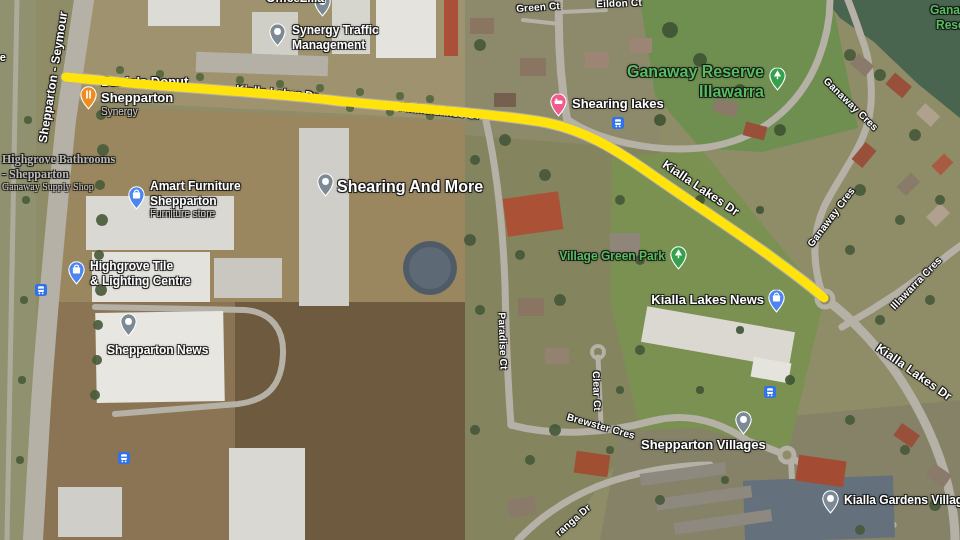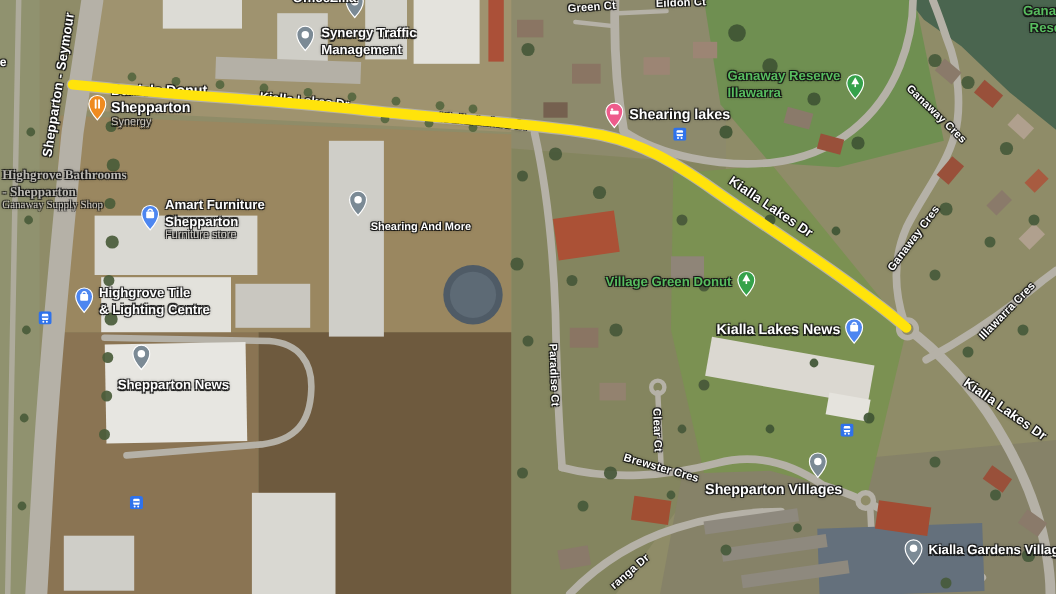--- a/index.html
+++ b/index.html
@@ -258,21 +258,21 @@
         </svg></div>
       <div class="poi-label white poi" style="position: absolute; top: 179px; font-size: 12px; left: 150px;">
         <div>Amart Furniture</div>
         <div>Shepparton</div>
         <div class="poi-sub">Furniture store</div>
       </div>
       <div class="pin" style="left: 316.5px; top: 172.5px;"><svg width="17" height="24" viewBox="0 0 17 24">
           <path d="M8.5.8C4.2.8.8 4.2.8 8.5c0 5.8 7.7 14.4 7.7 14.4s7.7-8.6 7.7-14.4C16.2 4.2 12.8.8 8.5.8z" fill="#7b8a95" stroke="#fff" stroke-width="1.1"></path>
           <circle cx="8.5" cy="8.5" r="3.4" fill="#fff"></circle>
         </svg></div>
-      <div class="poi-label white poi" style="position: absolute; top: 177px; font-size: 10px; left: 337px; margin-top: 24px;">
+      <div class="poi-label white poi" style="position: absolute; top: 177px; font-size: 16px; left: 337px;">
         <div>Shearing And More</div>
       </div>
       <div class="pin" style="left: 67.5px; top: 260.5px;"><svg width="17" height="24" viewBox="0 0 17 24">
           <path d="M8.5.8C4.2.8.8 4.2.8 8.5c0 5.8 7.7 14.4 7.7 14.4s7.7-8.6 7.7-14.4C16.2 4.2 12.8.8 8.5.8z" fill="#4d86f0" stroke="#fff" stroke-width="1.1"></path>
           <rect x="4.9" y="6.2" width="7.2" height="6.2" rx="1" fill="#fff"></rect>
           <path d="M6.5 6.2 a2 2 0 0 1 4 0" fill="none" stroke="#fff" stroke-width="1.2"></path>
         </svg></div>
       <div class="poi-label white poi" style="position: absolute; top: 259px; font-size: 12px; left: 90px;">
         <div>Highgrove Tile</div>
         <div>&amp; Lighting Centre</div>
@@ -290,31 +290,31 @@
           <circle cx="6.4" cy="6.6" r="1.1" fill="#fff"></circle>
         </svg></div>
       <div class="poi-label white poi" style="position: absolute; top: 96px; font-size: 13px; left: 572px;">
         <div>Shearing lakes</div>
       </div>
       <div class="pin" style="left: 768.5px; top: 66.5px;"><svg width="17" height="24" viewBox="0 0 17 24">
           <path d="M8.5.8C4.2.8.8 4.2.8 8.5c0 5.8 7.7 14.4 7.7 14.4s7.7-8.6 7.7-14.4C16.2 4.2 12.8.8 8.5.8z" fill="#35a24b" stroke="#fff" stroke-width="1.1"></path>
           <path d="M8.5 3.2 L12.1 9.6 L4.9 9.6 Z" fill="#fff"></path>
           <rect x="7.8" y="9.6" width="1.4" height="2.6" fill="#fff"></rect>
         </svg></div>
-      <div class="poi-label green poi" style="position: absolute; top: 62px; font-size: 12px; right: 196px; text-align: left;">
+      <div class="poi-label green poi" style="position: absolute; top: 62px; font-size: 16px; right: 196px; text-align: right;">
         <div>Ganaway Reserve</div>
         <div>Illawarra</div>
       </div>
       <div class="pin" style="left: 669.5px; top: 245.5px;"><svg width="17" height="24" viewBox="0 0 17 24">
           <path d="M8.5.8C4.2.8.8 4.2.8 8.5c0 5.8 7.7 14.4 7.7 14.4s7.7-8.6 7.7-14.4C16.2 4.2 12.8.8 8.5.8z" fill="#35a24b" stroke="#fff" stroke-width="1.1"></path>
           <path d="M8.5 3.2 L12.1 9.6 L4.9 9.6 Z" fill="#fff"></path>
           <rect x="7.8" y="9.6" width="1.4" height="2.6" fill="#fff"></rect>
         </svg></div>
       <div class="poi-label green poi" style="position: absolute; top: 249px; font-size: 12px; right: 295px; text-align: right;">
-        <div>Village Green Donut</div>
+        <div>Village Green Park</div>
       </div>
       <div class="pin" style="left: 767.5px; top: 288.5px;"><svg width="17" height="24" viewBox="0 0 17 24">
           <path d="M8.5.8C4.2.8.8 4.2.8 8.5c0 5.8 7.7 14.4 7.7 14.4s7.7-8.6 7.7-14.4C16.2 4.2 12.8.8 8.5.8z" fill="#4d86f0" stroke="#fff" stroke-width="1.1"></path>
           <rect x="4.9" y="6.2" width="7.2" height="6.2" rx="1" fill="#fff"></rect>
           <path d="M6.5 6.2 a2 2 0 0 1 4 0" fill="none" stroke="#fff" stroke-width="1.2"></path>
         </svg></div>
       <div class="poi-label white poi" style="position: absolute; top: 292px; font-size: 13px; right: 196px; text-align: right;">
         <div>Kialla Lakes News</div>
       </div>
       <div class="pin" style="left: 734.5px; top: 410.5px;"><svg width="17" height="24" viewBox="0 0 17 24">

